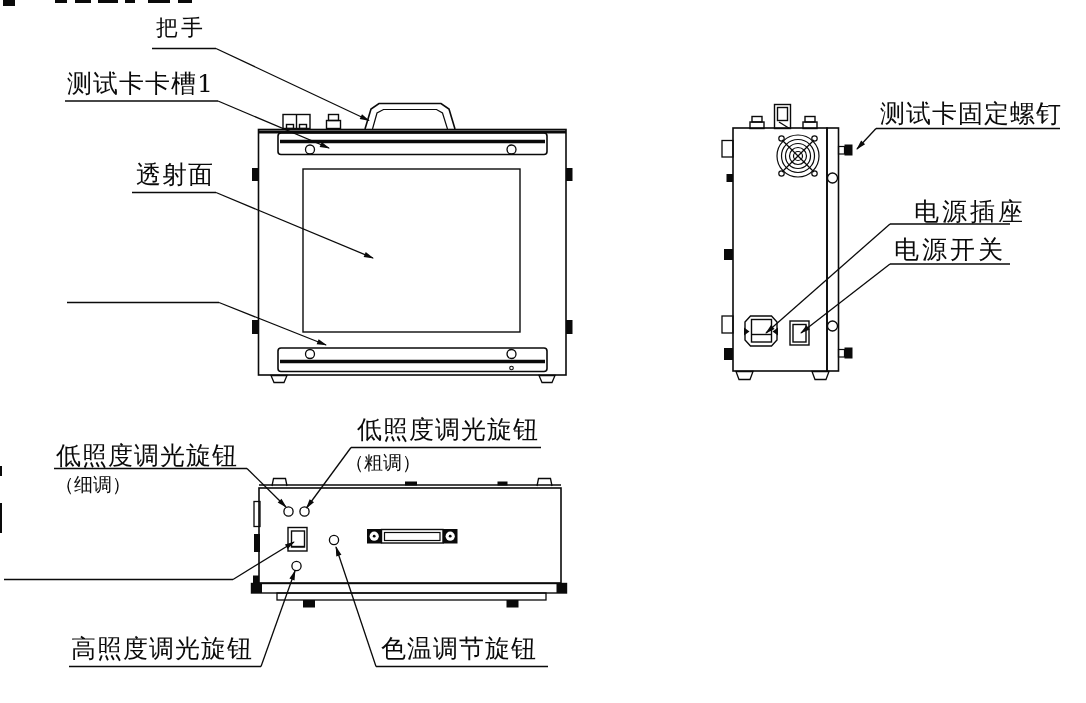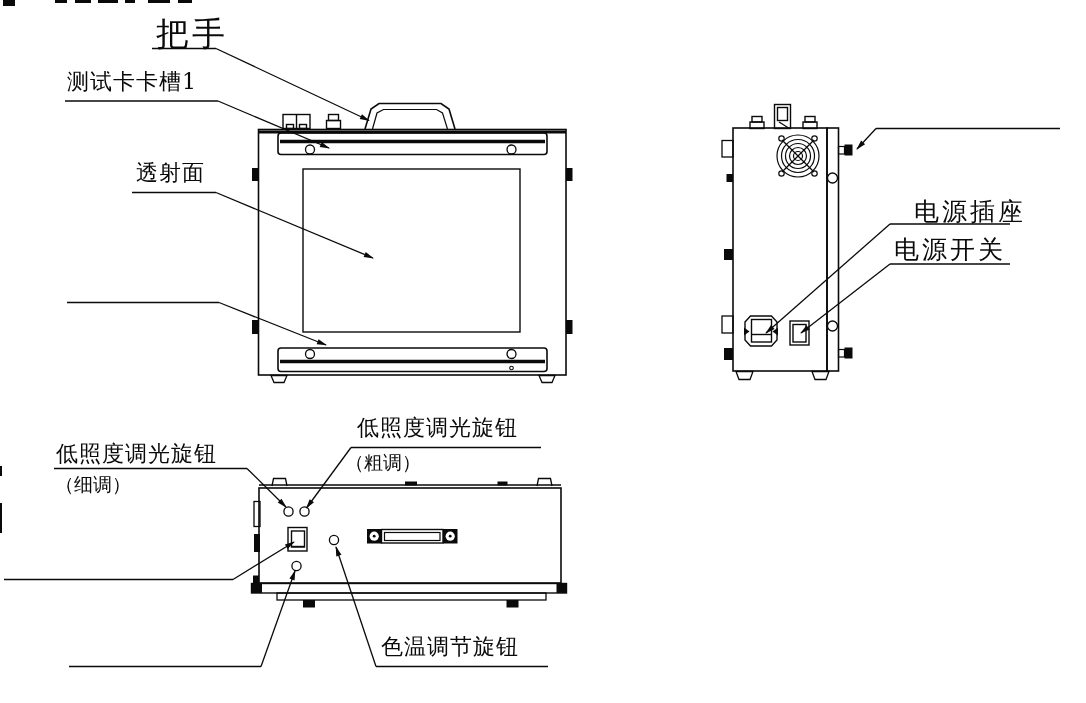--- a/index.html
+++ b/index.html
@@ -12,22 +12,22 @@
     overflow:hidden;
   }
   #lineart{position:absolute;left:0;top:0;}
   .lbl{
     position:absolute;
     white-space:nowrap;
     line-height:1;
     color:#0a0a0a;
     font-weight:400;
   }
-  .fs26{font-size:33px;letter-spacing:3px;}
-  .fs25{font-size:22px;letter-spacing:1px;}
+  .fs26{font-size:22px;letter-spacing:3px;}
+  .fs25{font-size:25px;letter-spacing:1px;}
   .fs25w{font-size:25px;letter-spacing:3px;}
   .fs21{font-size:19px;letter-spacing:0px;}
 </style>
 </head>
 <body>
 
 <div id="canvas">
 
   <svg id="lineart" width="1086" height="703" viewBox="0 0 1086 703">
     <defs>
@@ -257,22 +257,24 @@
         <line x1="376" y1="666.5" x2="548" y2="666.5"></line>
         <line x1="376" y1="666.5" x2="336" y2="547" marker-end="url(#arr)"></line>
       </g>
     </g>
   </svg>
 
   <div class="lbl fs26" style="left:156px;top:17px;">把手</div>
   <div class="lbl fs25" style="left:67px;top:71px;">测试卡卡槽1</div>
   <div class="lbl fs25" style="left:136px;top:162px;">透射面</div>
 
+  <div class="lbl fs25" style="left:880px;top:101px;">测试卡固定螺钉</div>
   <div class="lbl fs25w" style="left:894px;top:199px;margin-left:20px;">电源插座</div>
   <div class="lbl fs25w" style="left:894px;top:237px;">电源开关</div>
 
   <div class="lbl fs25" style="left:56px;top:443px;">低照度调光旋钮</div>
   <div class="lbl fs21" style="left:55px;top:477px;font-family:Liberation Mono, monospace;">（细调）</div>
   <div class="lbl fs25" style="left:357px;top:417px;">低照度调光旋钮</div>
   <div class="lbl fs21" style="left:345px;top:453px;">（粗调）</div>
+  <div class="lbl fs25" style="left:71px;top:636px;">高照度调光旋钮</div>
   <div class="lbl fs25" style="left:381px;top:636px;">色温调节旋钮</div>
 
 </div>
 
 </body></html>

